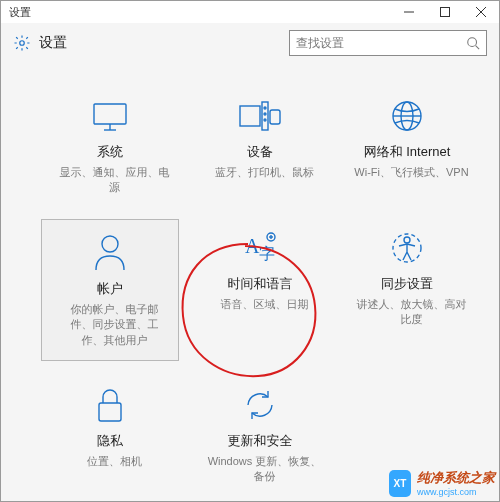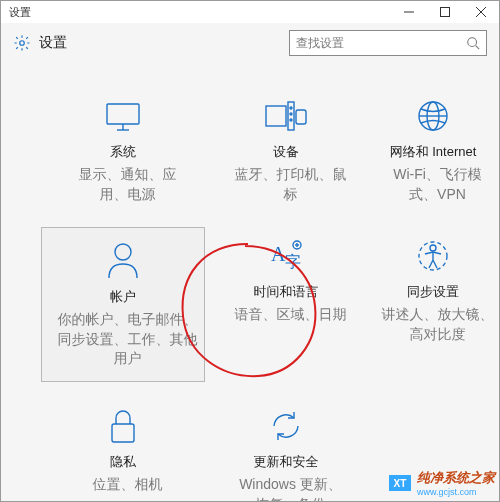--- a/index.html
+++ b/index.html
@@ -24,29 +24,29 @@
   .search input::placeholder { color: #777; }
   .search .mag svg { display:block; }
 
   .content { flex:1; position:relative; overflow:hidden; }
   .grid { position:absolute; left:0; right:0; top:24px; display:grid; grid-template-columns: repeat(3, 1fr); column-gap:0; row-gap:18px; padding: 0 40px; gap: 15px; }
 
   .tile { display:flex; flex-direction:column; align-items:center; text-align:center; padding:8px 4px; width: 132px; justify-self:center; }
   .tile .icon { height:42px; display:flex; align-items:center; justify-content:center; margin-bottom:6px; }
   .tile .icon svg { stroke:#1e73c8; fill:none; stroke-width:1.4; }
   .tile .tt { font-size:13px; color:#222; margin-bottom:4px; }
-  .tile .sub { font-size:14px; color:#7a7a7a; line-height:1.4;margin-left:9px; }
-
-  .tile.selected { border:1px solid #b8b8b8; background:#f0f0f0; padding:12px 6px; width:164px; }
+  .tile .sub { font-size:11px; color:#7a7a7a; line-height:1.4;margin-left:9px; }
+
+  .tile.selected { border:1px solid #b8b8b8; background:#f0f0f0; padding:12px 12px; width:138px; }
 
   .circle-annot { position:absolute; left:172px; top:173px; width:150px; height:150px; pointer-events:none; }
   .circle-annot path { stroke:#d81e1e; stroke-width:2; fill:none; }
 
   .watermark { position:absolute; right:4px; bottom:4px; display:flex; align-items:center; gap:6px; opacity:0.95; }
-  .wm-badge { width:22px; height:16px; border-radius:0; background:#2aa3ff; display:flex; align-items:center; justify-content:center; color:#fff; font-size:10px; font-weight:bold; }
+  .wm-badge { width:22px; height:27px; border-radius:5px; background:#2aa3ff; display:flex; align-items:center; justify-content:center; color:#fff; font-size:10px; font-weight:bold; }
   .wm-text { font-size:13px; color:#c2410c; font-style:italic; font-weight:600; }
 </style>
 </head>
 <body>
 
 <div class="window">
 
   <div class="titlebar">
     <span class="title">设置</span>
     <div class="spacer"></div>

